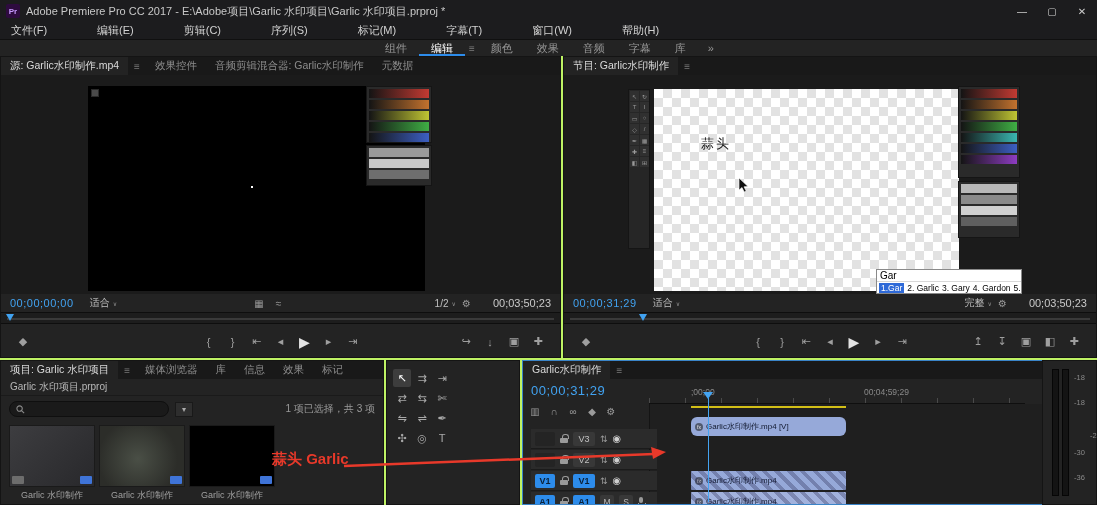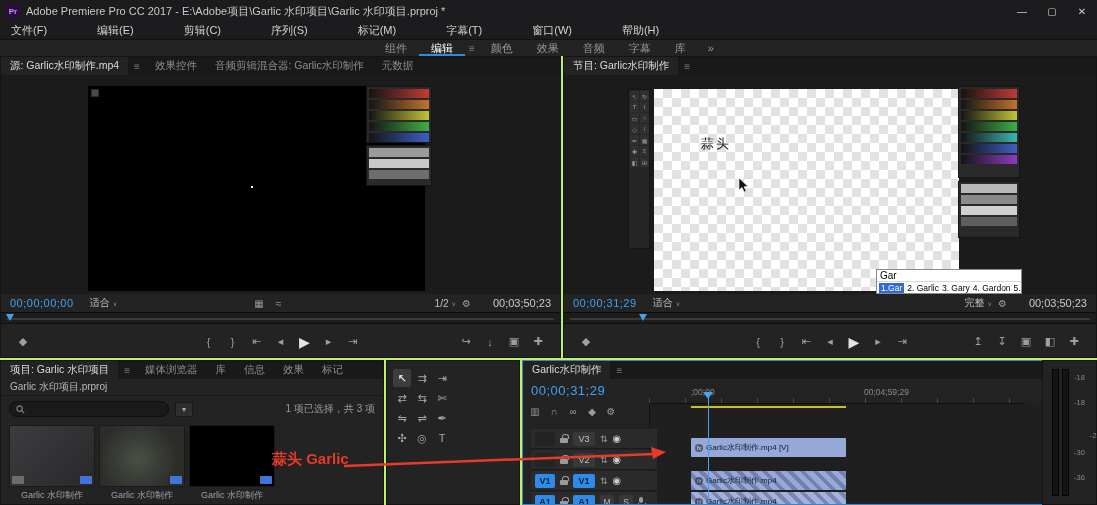--- a/index.html
+++ b/index.html
@@ -435,21 +435,21 @@
     </div>
     <div class="render-bar"></div>
     <div id="tl-tracks">
         <div class="track-header" style="top: 68px;">
           <div class="patch-cell"></div>
           <span class="lock-icon"></span>
           <div class="track-btn">V3</div>
           <span class="sync-icon">⇅</span>
           <span class="eye-icon">◉</span>
         </div>
-        <div class="clip video" style="top: 77px;">
+        <div class="clip video" style="top: 56px; border-radius: 6px;">
           <span class="fx-badge">fx</span>
           <span class="clip-label">Garlic水印制作.mp4 [V]</span>
         </div>
         <div class="track-header" style="top: 89px;">
           <div class="patch-cell"></div>
           <span class="lock-icon"></span>
           <div class="track-btn">V2</div>
           <span class="sync-icon">⇅</span>
           <span class="eye-icon">◉</span>
         </div>

